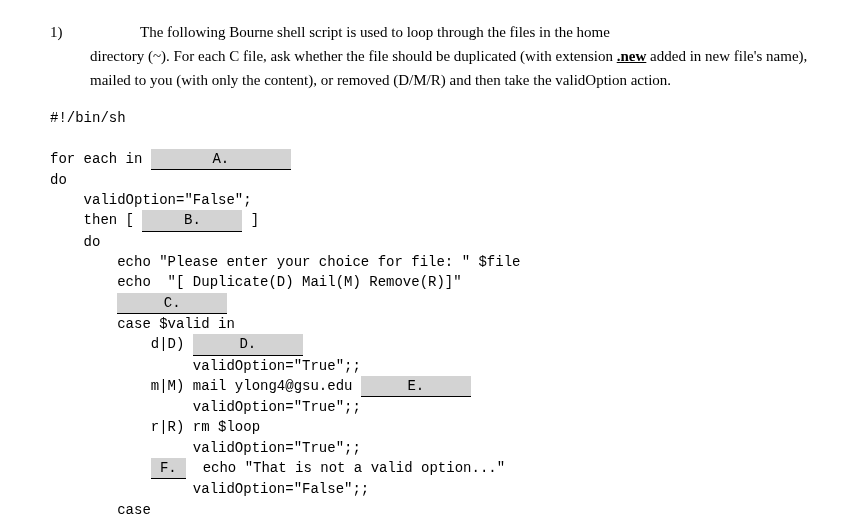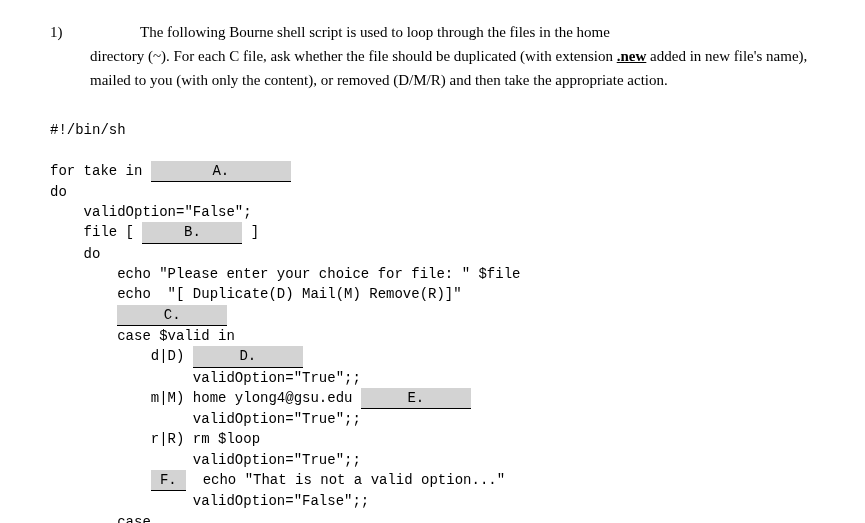--- a/index.html
+++ b/index.html
@@ -5,21 +5,21 @@
     body {
       margin: 0;
       padding: 20px 50px;
       font-family: 'Times New Roman', Times, serif;
       font-size: 15px;
       background: #ffffff;
       color: #000000;
       width: 765px;
     }
     .question-intro {
-      margin-bottom: 28px;
+      margin-bottom: 16px;
       line-height: 1.6;
     }
     .question-number {
       display: inline-block;
       width: 90px;
       vertical-align: top;
     }
     .intro-text {
       display: inline;
     }
@@ -50,38 +50,38 @@
     .blank-d { width: 110px; }
     .blank-e { width: 110px; }
     .blank-f { width: 35px; }
   </style>
 </head>
 <body>
 
 <div class="question-intro">
   <span class="question-number">1)</span><span class="intro-text">The following Bourne shell script is used to loop through the files in the home</span>
   <div class="intro-continued">
-    <span>directory (~). For each C file, ask whether the file should be duplicated (with extension </span><span class="bold">.new</span><span> added in new file's name), mailed to you (with only the content), or removed (D/M/R) and then take the appropriate action.</span>
+    <span>directory (~). For each C file, ask whether the file should be duplicated (with extension </span><span class="bold">.new</span><span> added in new file's name), mailed to you (with only the content), or removed (D/M/R) and then take the validOption action.</span>
   </div>
 </div>
 
 <div class="code-block"><span>#!/bin/sh</span>
 
-<span>for take in </span><span class="blank blank-a">A.</span>
+<span>for each in </span><span class="blank blank-a">A.</span>
 <span>do</span>
 <span>    validOption="False";</span>
-<span>    file [ </span><span class="blank blank-b">B.</span><span> ]</span>
+<span>    then [ </span><span class="blank blank-b">B.</span><span> ]</span>
 <span>    do</span>
 <span>        echo "Please enter your choice for file: " $file</span>
 <span>        echo  "[ Duplicate(D) Mail(M) Remove(R)]"</span>
 <span>        </span><span class="blank blank-c">C.</span>
 <span>        case $valid in</span>
 <span>            d|D) </span><span class="blank blank-d">D.</span>
 <span>                 validOption="True";;</span>
-<span>            m|M) home ylong4@gsu.edu </span><span class="blank blank-e">E.</span>
+<span>            m|M) mail ylong4@gsu.edu </span><span class="blank blank-e">E.</span>
 <span>                 validOption="True";;</span>
 <span>            r|R) rm $loop</span>
 <span>                 validOption="True";;</span>
 <span>            </span><span class="blank blank-f">F.</span><span>  echo "That is not a valid option..."</span>
 <span>                 validOption="False";;</span>
 <span>        case</span>
 <span>    done</span>
 
 </div>
 

